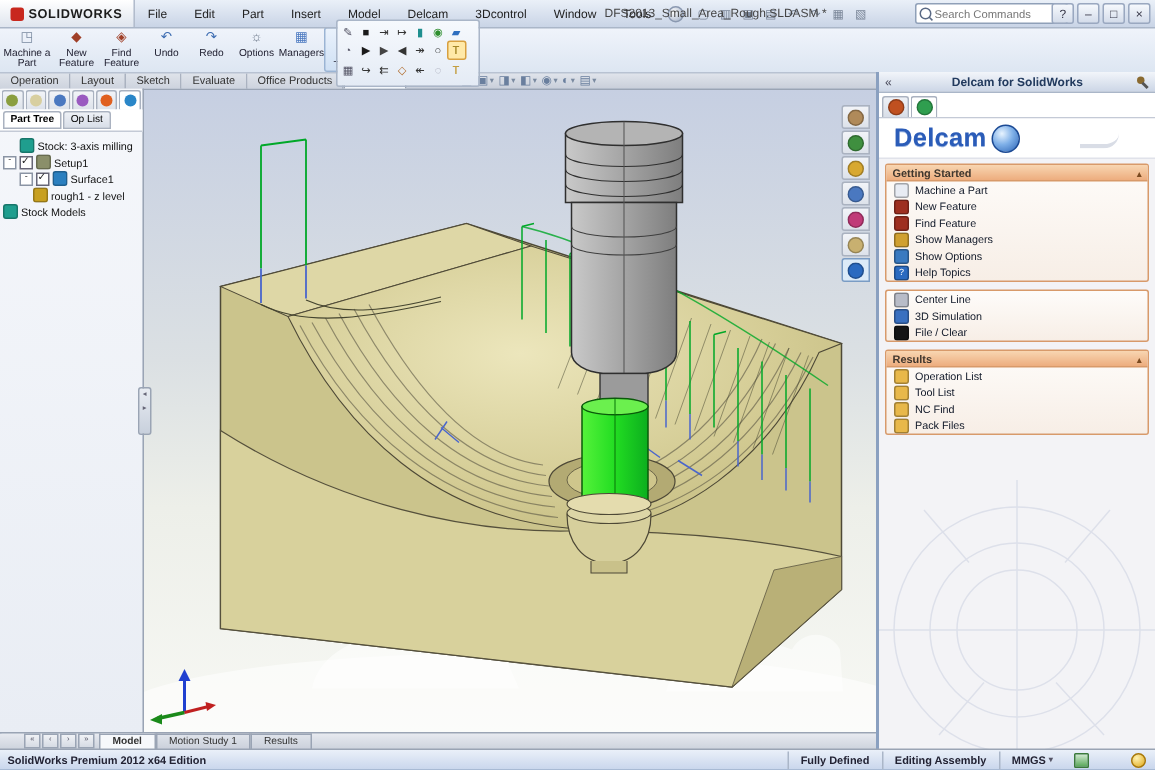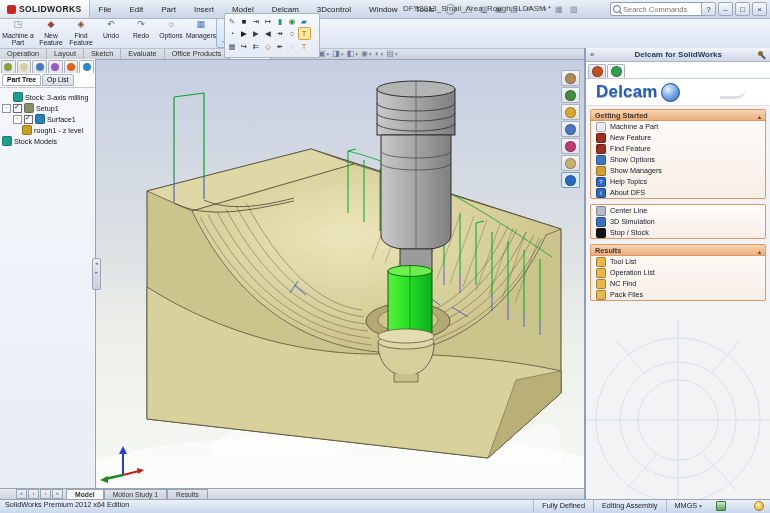--- a/index.html
+++ b/index.html
@@ -117,21 +117,21 @@
   .bottomtabs{position:absolute;left:0;bottom:13px;width:584px;height:11px;
     background:linear-gradient(#e7eaf0,#ccd2dc);border-top:1px solid #9aa4b4;
     display:flex;align-items:flex-end;font-size:6.8px;color:#333;z-index:3;}
   .bnav{display:flex;gap:1px;margin:0 3px 1px 16px;}
   .bnav .na{width:9px;height:8px;background:linear-gradient(#f0f2f6,#d6dbe4);border:1px solid #9aa4b4;
     font-size:5px;line-height:7px;text-align:center;color:#556;}
   .btab{padding:0 8px;line-height:10px;border:1px solid #9aa4b4;border-bottom:0;background:linear-gradient(#dfe3ea,#c9cfda);}
   .btab.active{background:#f6f8fb;font-weight:bold;}
   .statusbar{position:absolute;left:0;right:0;bottom:0;height:13px;
     background:linear-gradient(#eaf0f9,#c9d6ec);border-top:1px solid #9aa4b4;
-    display:flex;align-items:flex-start;font-size:7.3px;color:#223;z-index:6;}
+    display:flex;align-items:center;font-size:7.3px;color:#223;z-index:6;font-weight:bold;}
   .statusbar .lft{padding-left:5px;}
   .statusbar .rgt{margin-left:auto;display:flex;align-items:center;gap:0;}
   .sitem{padding:0 8px;border-left:1px solid #aab6c8;line-height:12px;}
   .units{display:flex;align-items:center;gap:2px;}
   .gchip{width:8px;height:8px;background:linear-gradient(#cfe8cf,#5aa85a);border:1px solid #3a7a3a;border-radius:1px;margin:0 6px;}
   .ychip{width:8px;height:8px;border-radius:50%;background:radial-gradient(circle at 35% 30%,#fff2b0,#e0a818);border:1px solid #a87808;margin:0 6px 0 22px;}
 </style>
 </head>
 <body>
 
@@ -573,77 +573,73 @@
           <span class="pico" style="background: rgb(158, 47, 32);"></span>
           <span>New Feature</span>
         </div>
 
         <div class="prow">
           <span class="pico" style="background: rgb(158, 47, 32);"></span>
           <span>Find Feature</span>
         </div>
 
         <div class="prow">
+          <span class="pico" style="background: rgb(208, 160, 48);"></span>
+          <span>Show Managers</span>
+        </div>
+
+        <div class="prow">
           <span class="pico" style="background: rgb(58, 122, 192);"></span>
           <span>Show Options</span>
         </div>
 
         <div class="prow">
-          <span class="pico" style="background: rgb(208, 160, 48);"></span>
-          <span>Show Managers</span>
-        </div>
-
-        <div class="prow">
           <span class="pico" style="background: rgb(42, 106, 192);">?</span>
           <span>Help Topics</span>
         </div>
 
-        <div class="prow">
-          <span class="pico" style="background: rgb(42, 106, 192);">i</span>
-          <span>About DFS</span>
-        </div>
       </div>
   </div>
 
   <div class="pgroup">
     <div>
 
         <div class="prow">
           <span class="pico" style="background: rgb(184, 188, 200);"></span>
           <span>Center Line</span>
         </div>
 
         <div class="prow">
           <span class="pico" style="background: rgb(58, 112, 192);"></span>
           <span>3D Simulation</span>
         </div>
 
 
         <div class="prow">
           <span class="pico" style="background: rgb(21, 21, 21);"></span>
-          <span>Stop / Stock</span>
+          <span>File / Clear</span>
         </div>
       </div>
   </div>
 
   <div class="pgroup">
     <div class="phead">
       <span>Results</span>
       <span class="arr">▴</span>
     </div>
     <div>
 
         <div class="prow">
           <span class="pico" style="background: rgb(232, 184, 74);"></span>
+          <span>Operation List</span>
+        </div>
+
+        <div class="prow">
+          <span class="pico" style="background: rgb(232, 184, 74);"></span>
           <span>Tool List</span>
-        </div>
-
-        <div class="prow">
-          <span class="pico" style="background: rgb(232, 184, 74);"></span>
-          <span>Operation List</span>
         </div>
 
         <div class="prow">
           <span class="pico" style="background: rgb(232, 184, 74);"></span>
           <span>NC Find</span>
         </div>
 
         <div class="prow">
           <span class="pico" style="background: rgb(232, 184, 74);"></span>
           <span>Pack Files</span>

